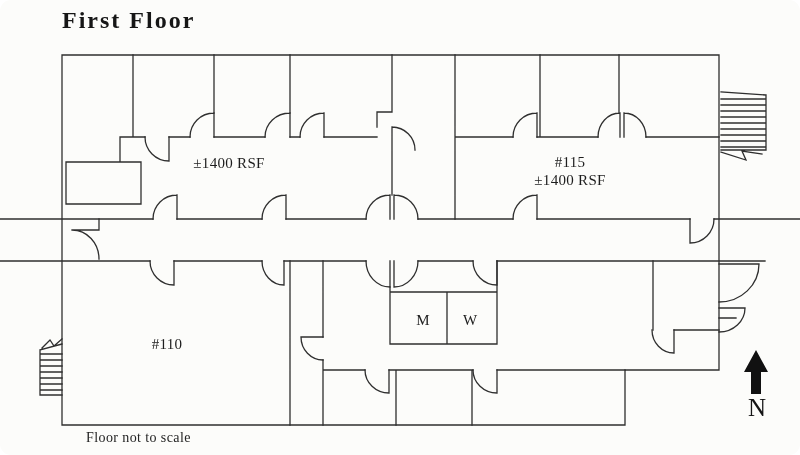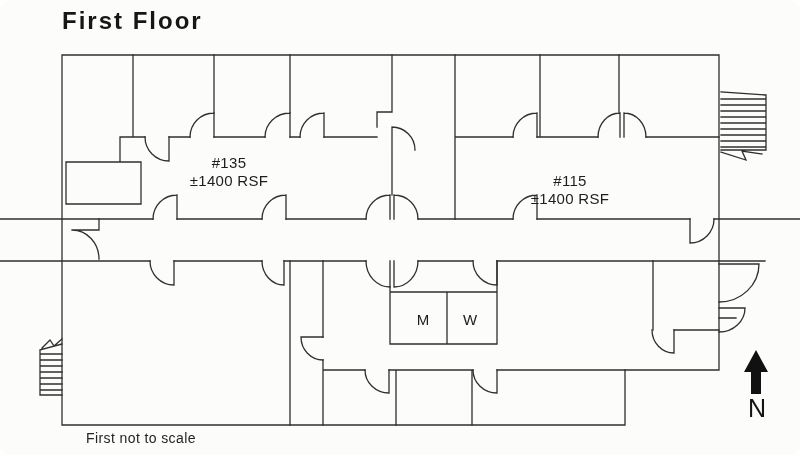--- a/index.html
+++ b/index.html
@@ -1,18 +1,18 @@
 <!DOCTYPE html>
 <html><head>
 <meta charset="utf-8">
 <style>
   html,body{margin:0;padding:0;background:#ffffff;}
   #stage{
     position:relative;width:800px;height:455px;overflow:hidden;
-    background:#fcfcfa;font-family:Liberation Sans, sans-serif;color:#1d1d1d;border-radius:11px;
+    background:#fcfcfa;font-family:Liberation Serif, serif;color:#1d1d1d;border-radius:11px;
   }
   #plan-svg{position:absolute;left:0;top:0;}
   .lbl{position:absolute;text-align:center;color:#1d1d1d;}
   .suite-lbl{width:150px;font-size:15px;line-height:18px;letter-spacing:0.3px;}
   .suite-area{text-decoration:none;}
   .restroom-lbl{width:40px;font-size:15px;line-height:16px;}
   #page-title{
     position:absolute;left:62px;top:7px;font-size:24px;font-weight:bold;
     letter-spacing:2px;color:#161616;white-space:nowrap;
   }
@@ -94,36 +94,36 @@
            M40,384 H62 M40,390 H62
            M42,348 L50,340 L54,346 L62,339"></path>
     </g>
 
     <path fill="#111111" stroke="none" d="M756,350 L768,372 L761,372 L761,394 L751,394 L751,372 L744,372 Z"></path>
   </svg>
 
   <div id="page-title">First Floor</div>
 
   <div class="lbl suite-lbl" style="left:154px;top:154px;">
-    <div>#135</div>
     <div class="suite-area">±1400 RSF</div>
   </div>
 
-  <div class="lbl suite-lbl" style="left:495px;top:153px;margin-top:19px;">
+  <div class="lbl suite-lbl" style="left:495px;top:153px;">
     <div>#115</div>
     <div class="suite-area">±1400 RSF</div>
   </div>
 
   <div class="lbl suite-lbl" style="left:92px;top:335px;">
+    <div>#110</div>
   </div>
 
   <div class="lbl suite-lbl" style="left:466px;top:315px;">
   </div>
 
   <div class="lbl restroom-lbl" style="left:403px;top:312px;">M</div>
 
   <div class="lbl restroom-lbl" style="left:450px;top:312px;">W</div>
 
   <div id="north-label">N</div>
 
-  <div id="footnote">First not to scale</div>
+  <div id="footnote">Floor not to scale</div>
 
 </div>
 
 </body></html>

